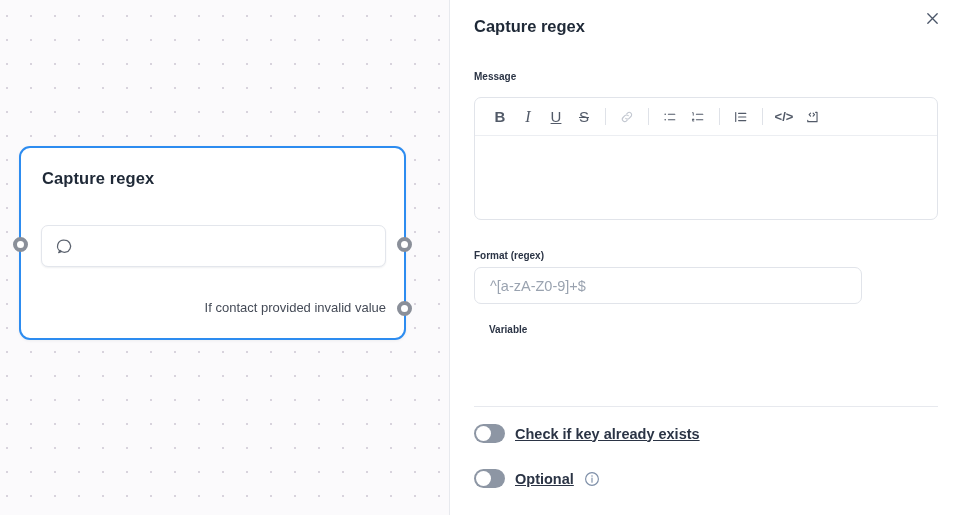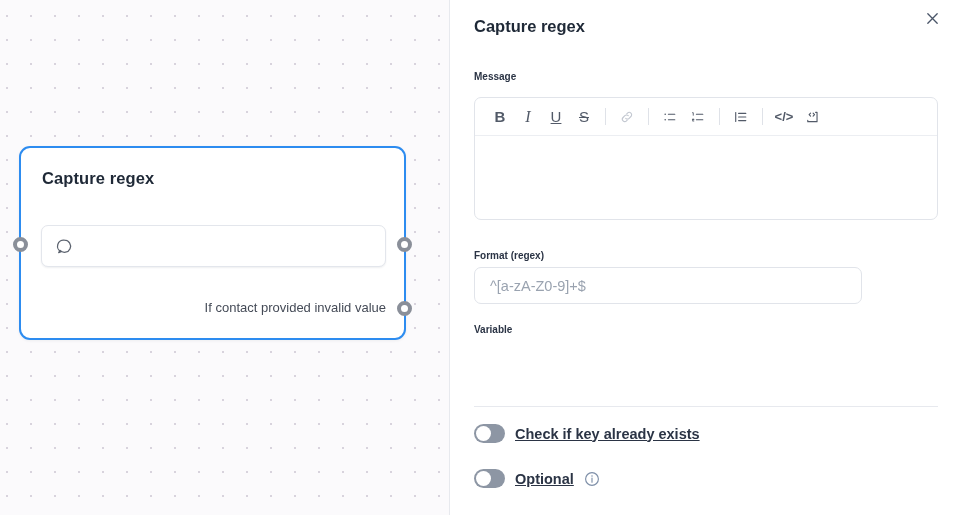--- a/index.html
+++ b/index.html
@@ -137,21 +137,21 @@
 
   .field-label {
     position: absolute;
     left: 24px;
     font-size: 10px;
     font-weight: 700;
     color: #2b3445;
   }
   #label-message  { top: 71px; }
   #label-format   { top: 250px; }
-  #label-variable { top: 324px; }
+  #label-variable { top: 324px; margin-left: 15px; }
 
   
   #editor {
     position: absolute;
     left: 473px;
     top: 97px;
     width: 464px;
     height: 123px;
     background: #ffffff;
     border: 1px solid #e1e4ea;

